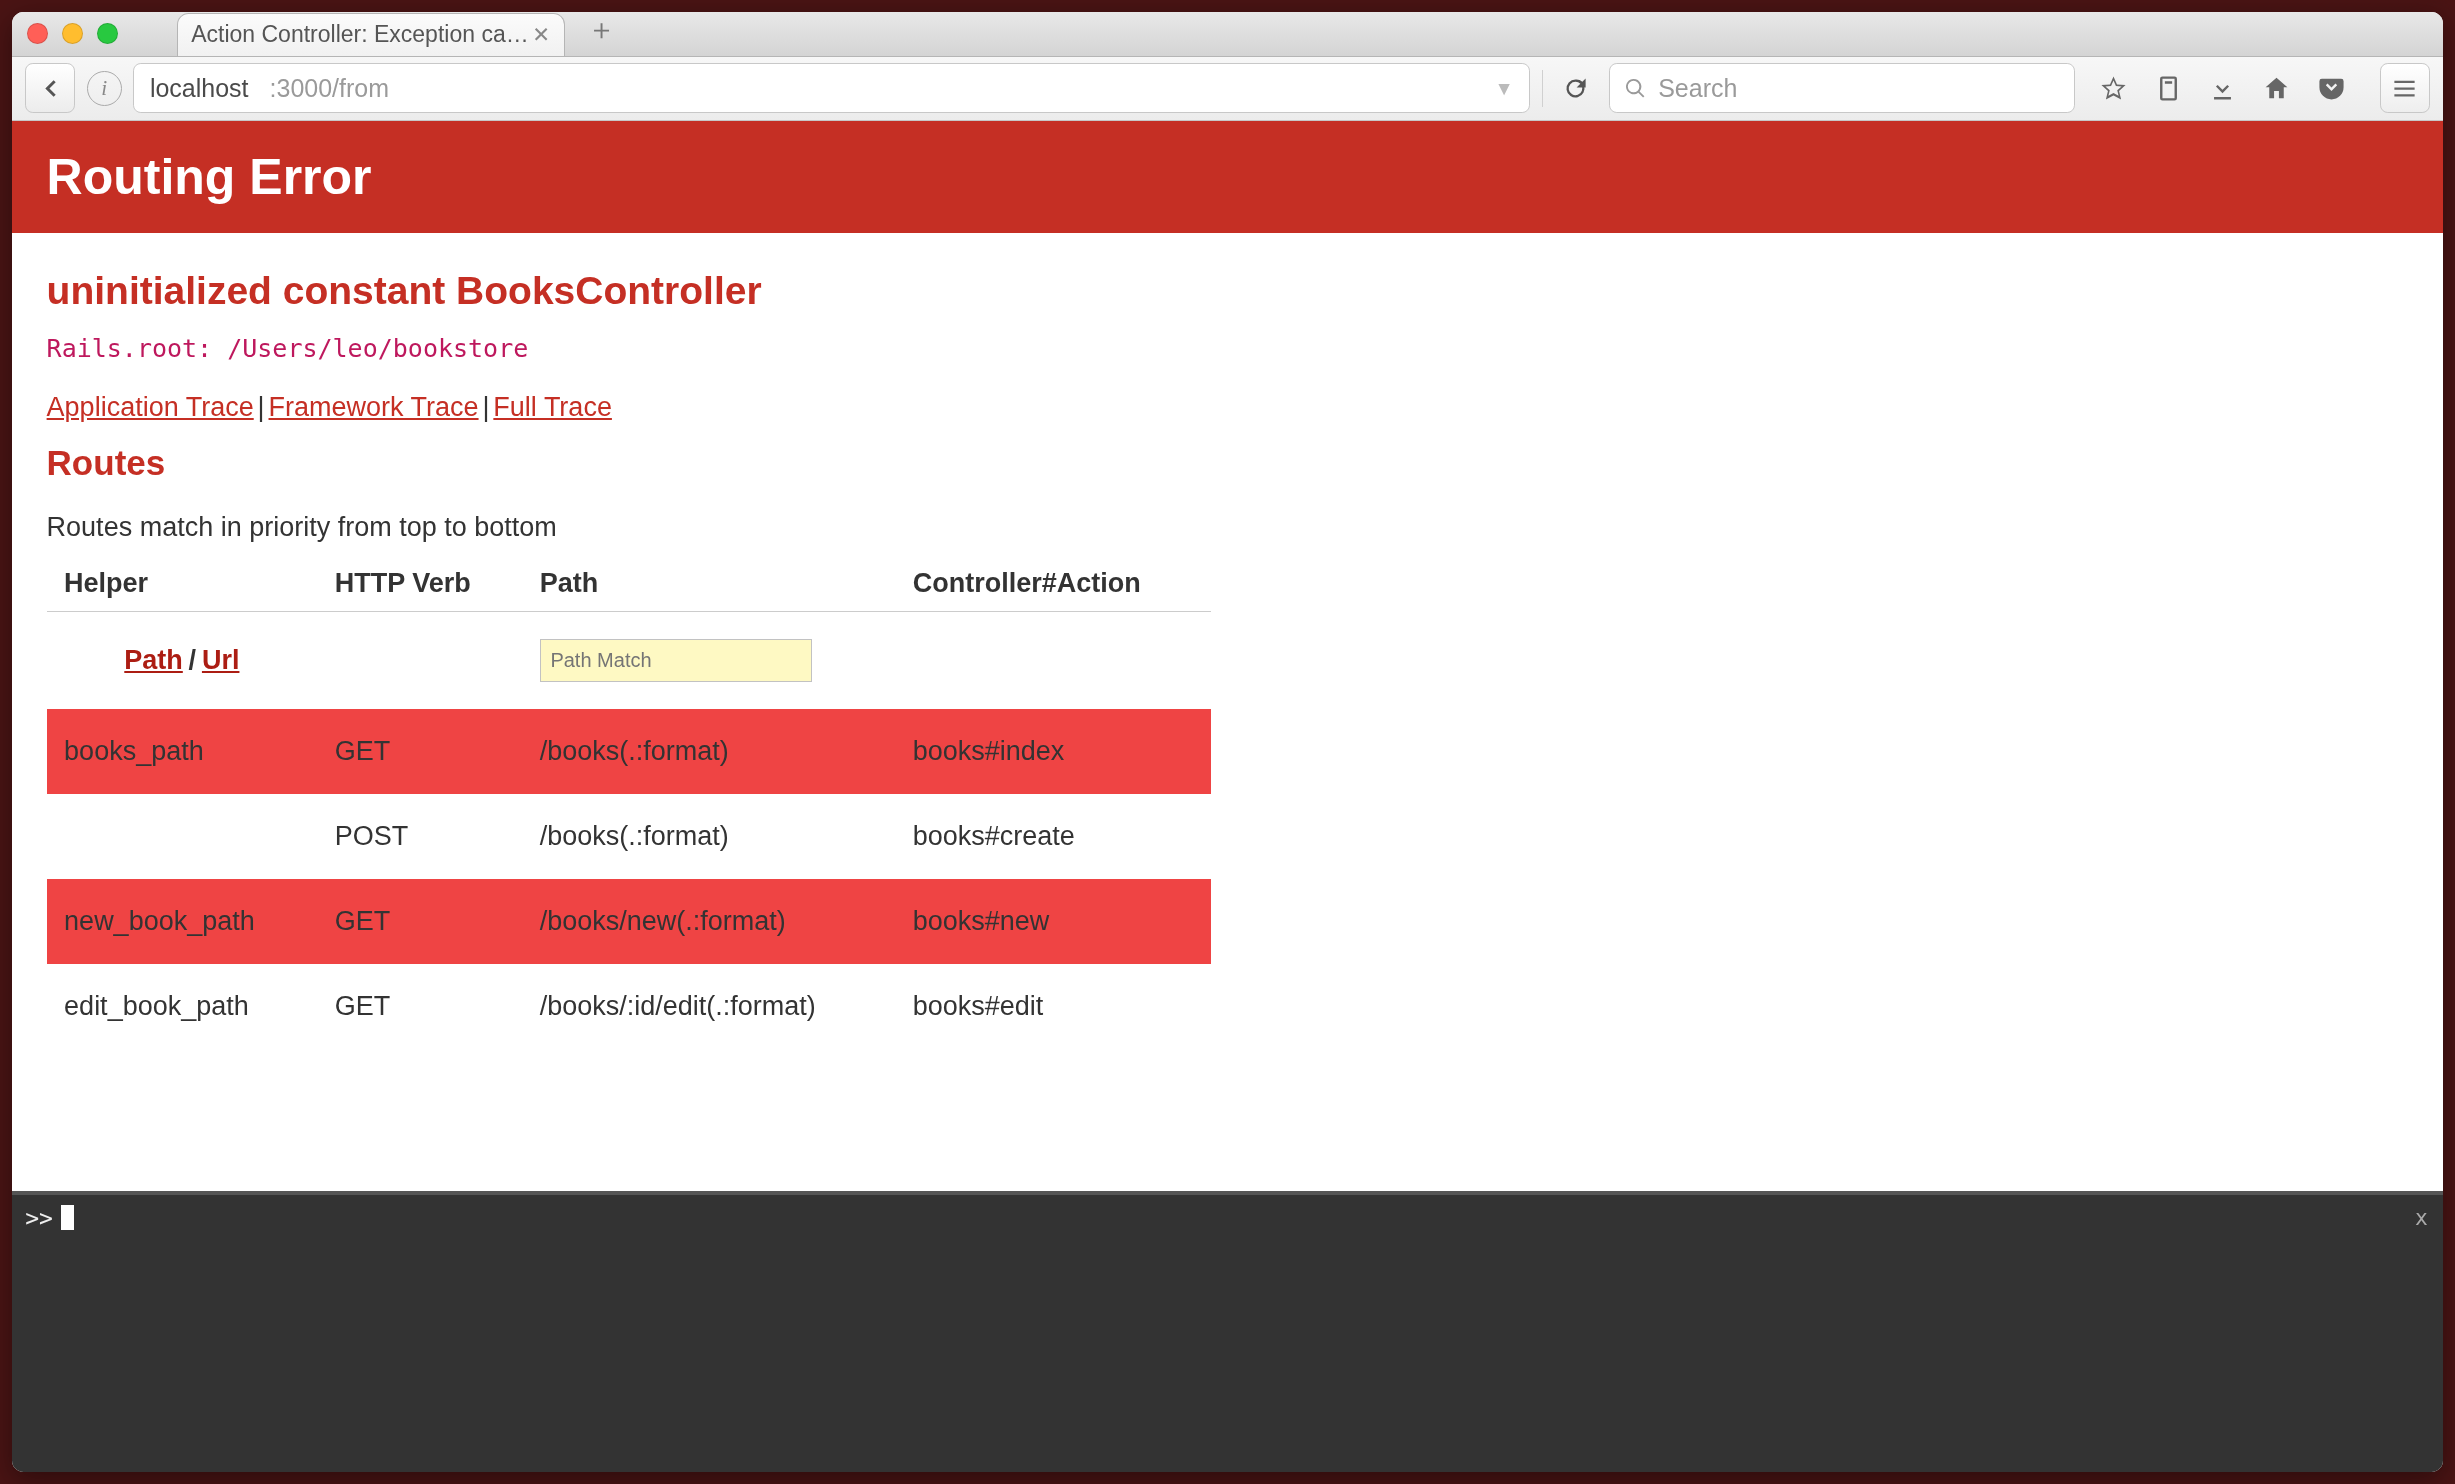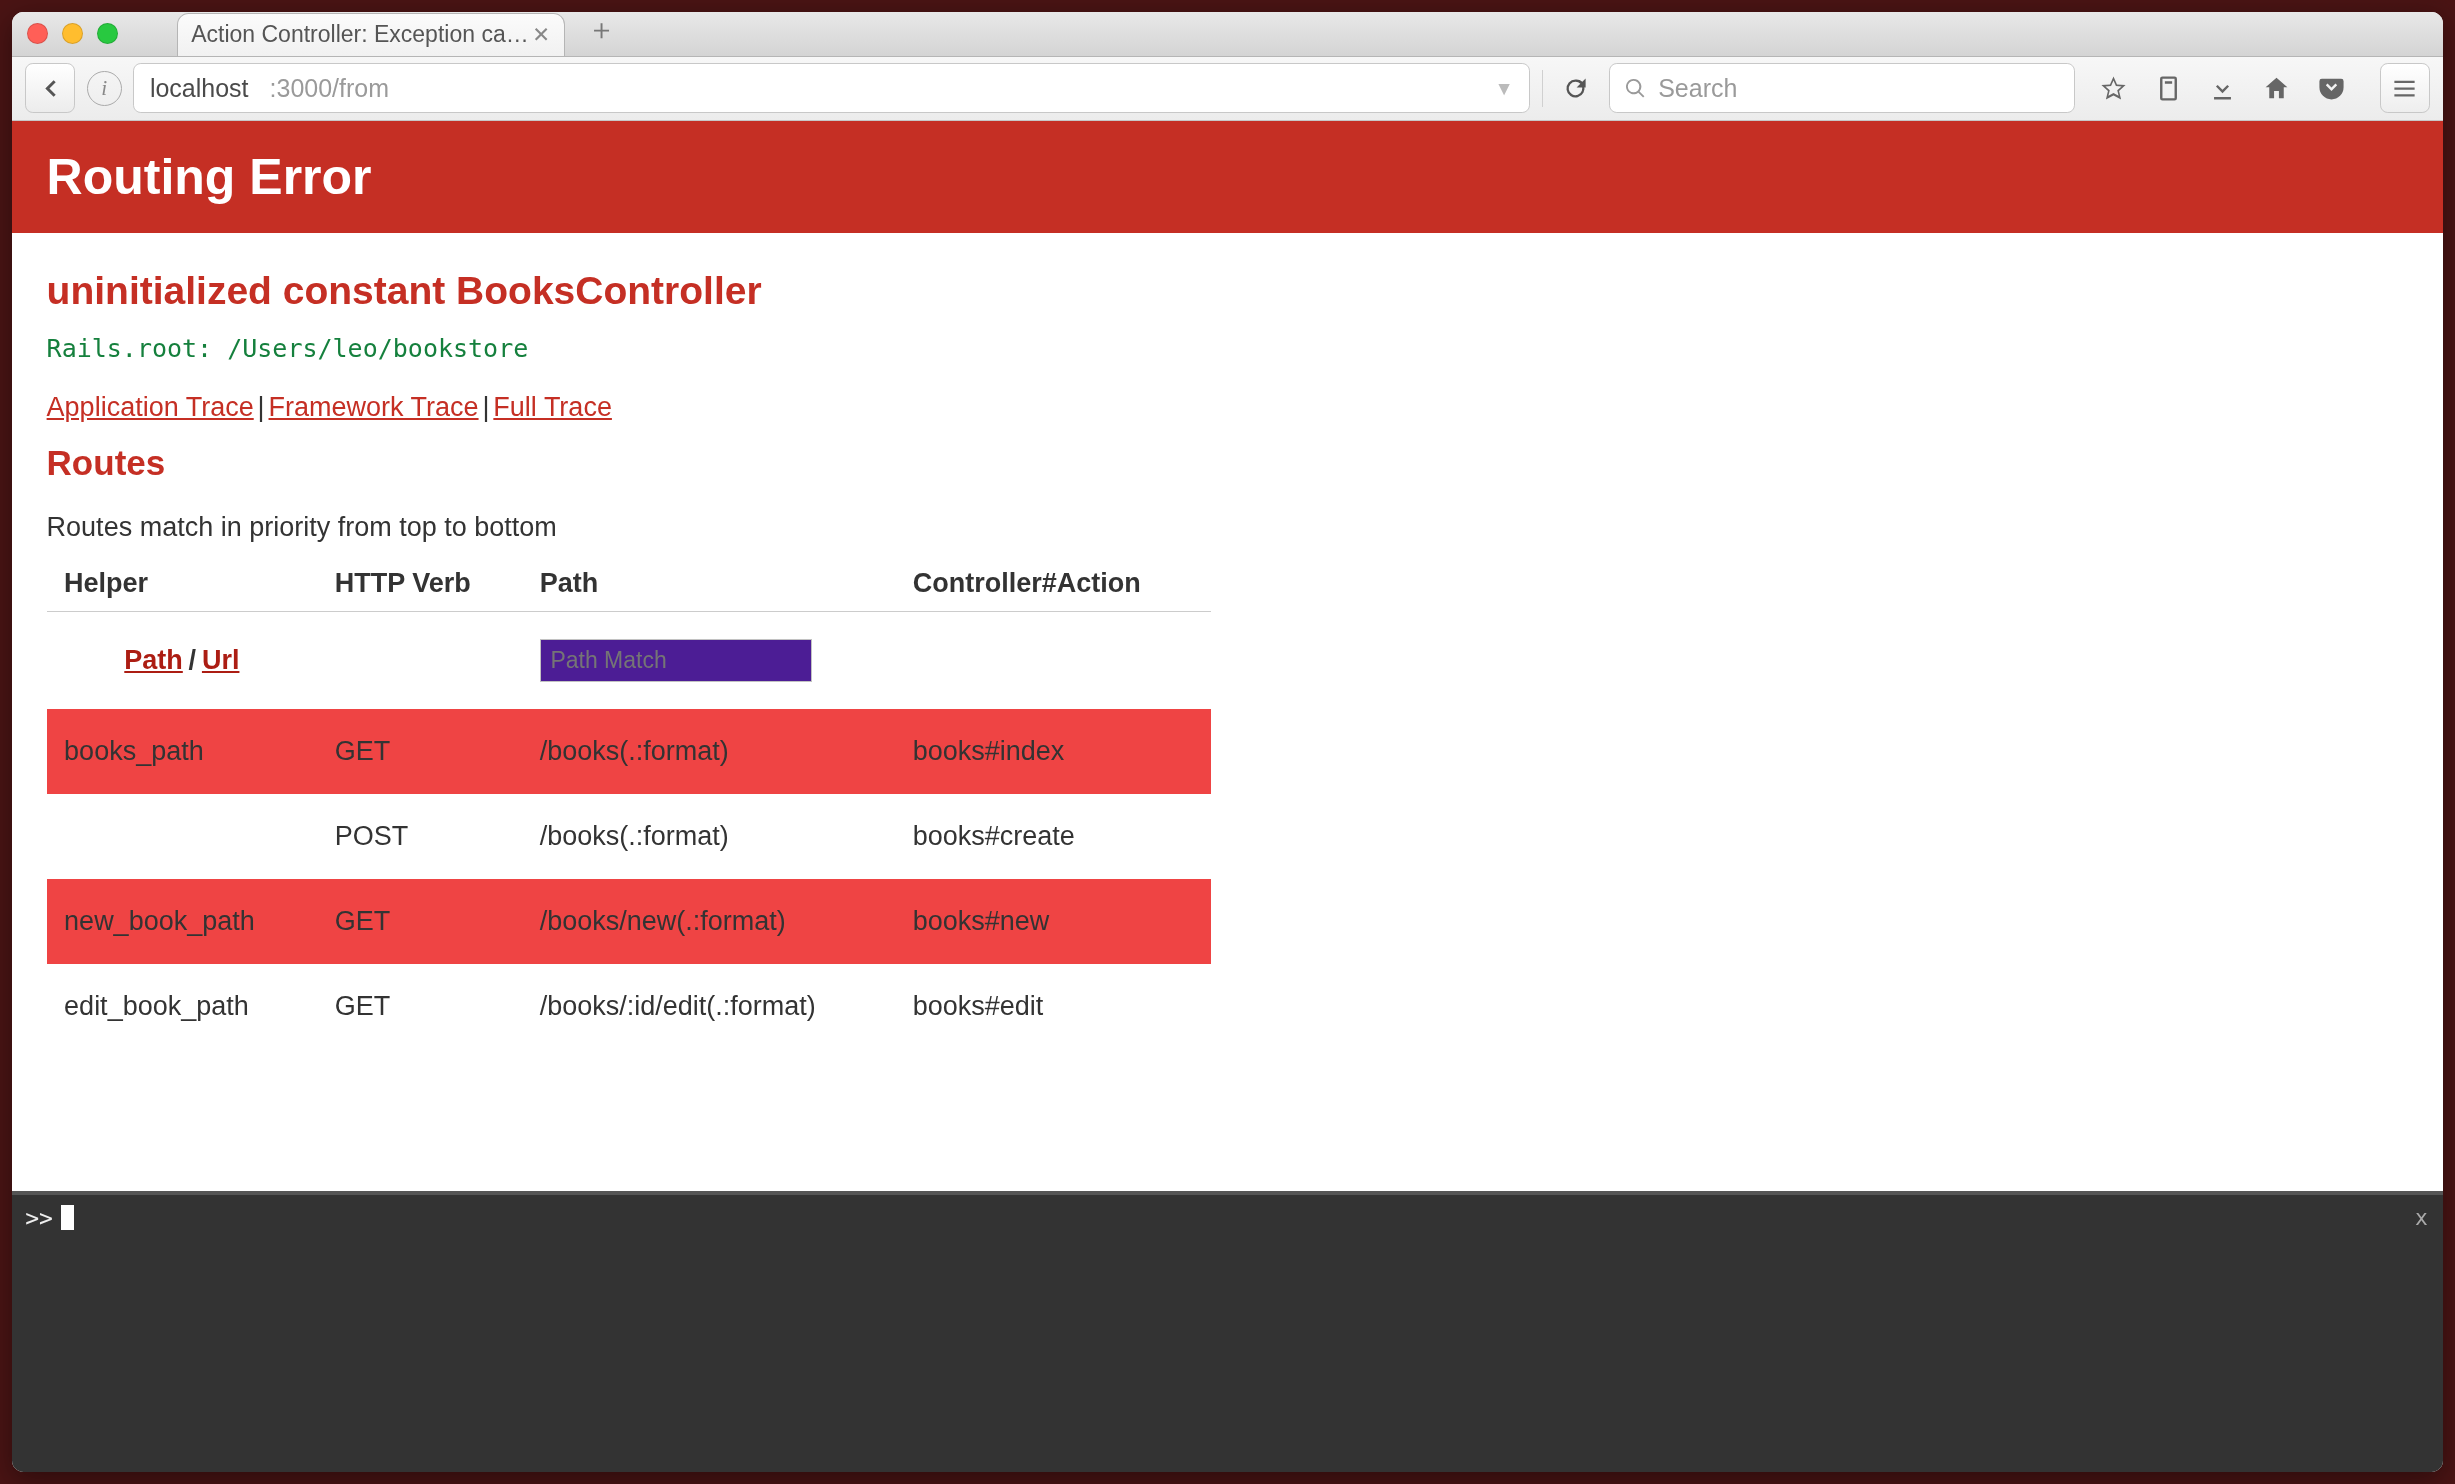--- a/index.html
+++ b/index.html
@@ -159,21 +159,21 @@
     .content h2 {
       color:#c52f24;
       font-size:39px;
       font-weight:700;
       margin: 13.6px 0 21.3px;
     }
     .monopath {
       font-family: "Menlo","Consolas",monospace;
       font-size: 25px;
       margin-bottom: 29px;
-      color:#15803d;
+      color:#be185d;
     }
     .trace-links {
       font-size:27px;
       margin-bottom: 19.4px;
     }
     .trace-links a { color:#c52f24; text-decoration:underline;}
     .trace-sep { color:#333; padding:0 3.9px;}
     .content h3 {
       color:#c52f24;
       font-size:35px;
@@ -198,24 +198,24 @@
       font-size:27px;
       padding: 27px 17.5px;
     }
     table.routes tbody tr.shaded { background:#ef4444;}
     .filter-row td { padding: 13.6px 17.5px;}
     .helper-links a { color:#ac1d13; font-weight:700; text-decoration:underline;}
     .helper-sep { font-weight:700; color:#333; padding:0 5.8px;}
     .path-input {
       width: 272px; height:43px;
       border:1px solid #c2c2c2;
-      font-size:23px;
+      font-size:20px;
       padding:0 9.7px;
       color:#888;
-      background:#4c1d95;
+      background:#fef9c3;
     }
 
     
     .console {
       background:#333333;
       color:#eee;
       height: 281px;
       position:relative;
       font-family: "Menlo","Consolas",monospace;
       font-size:23px;

